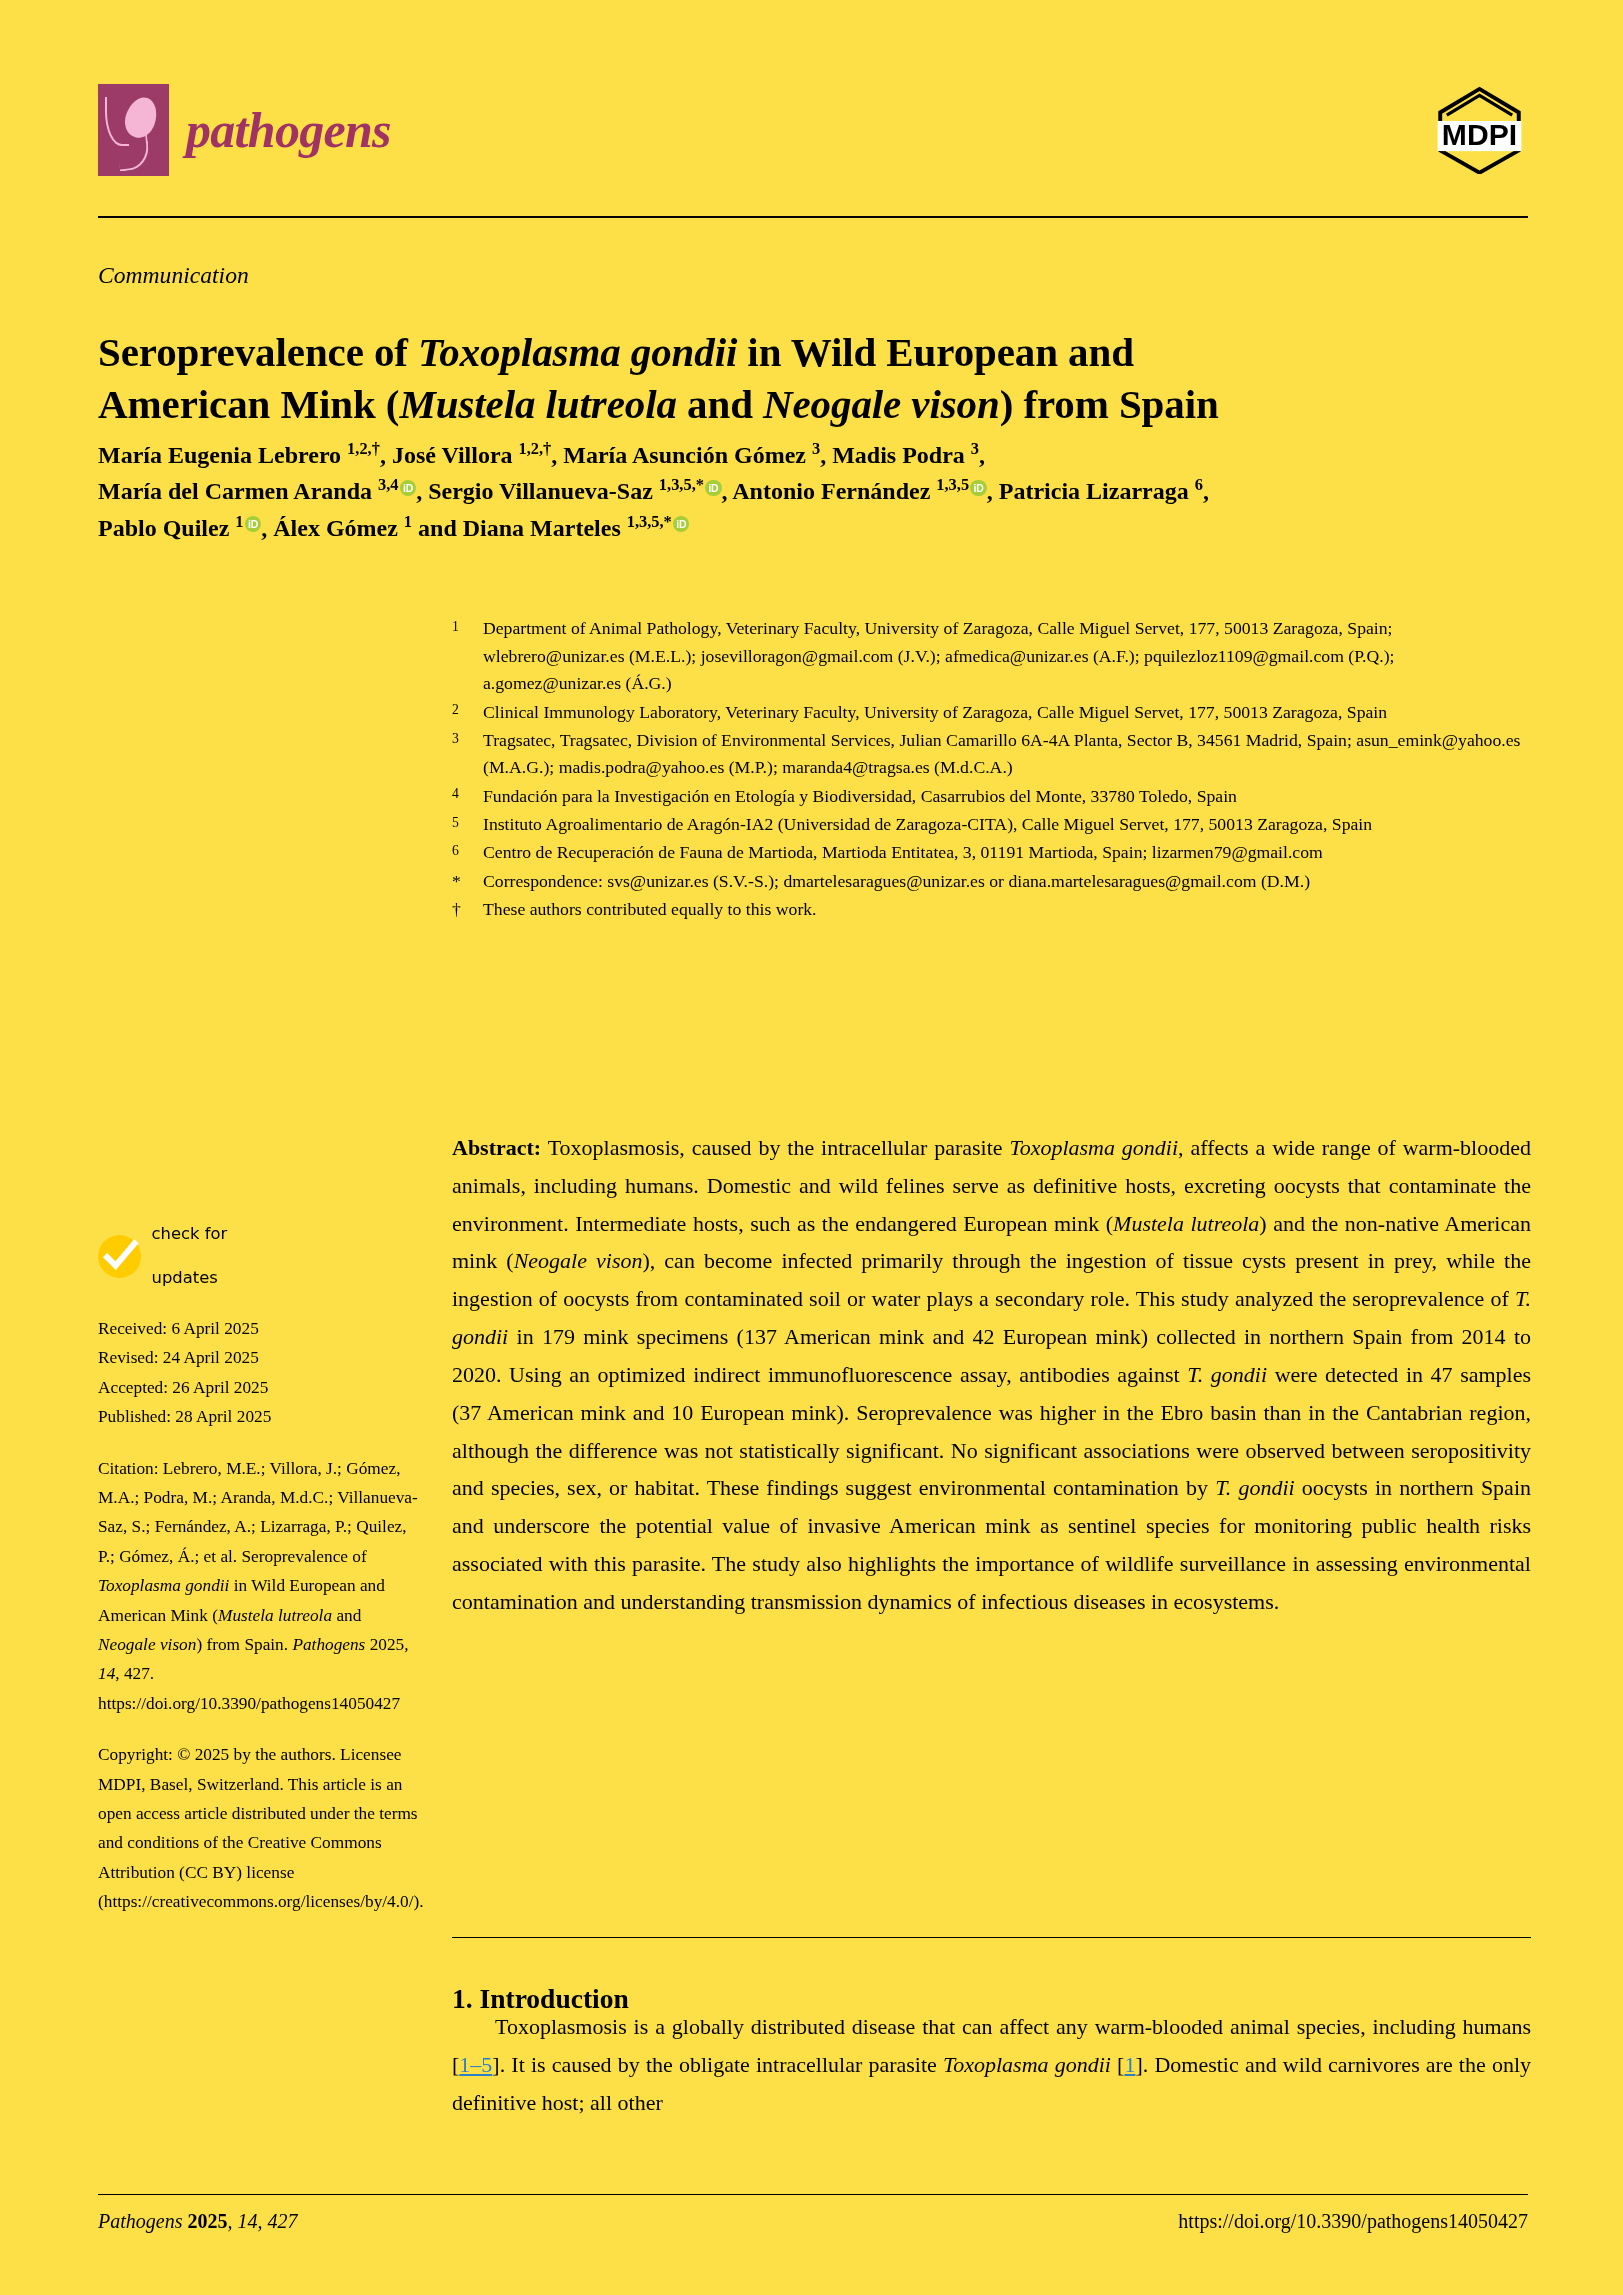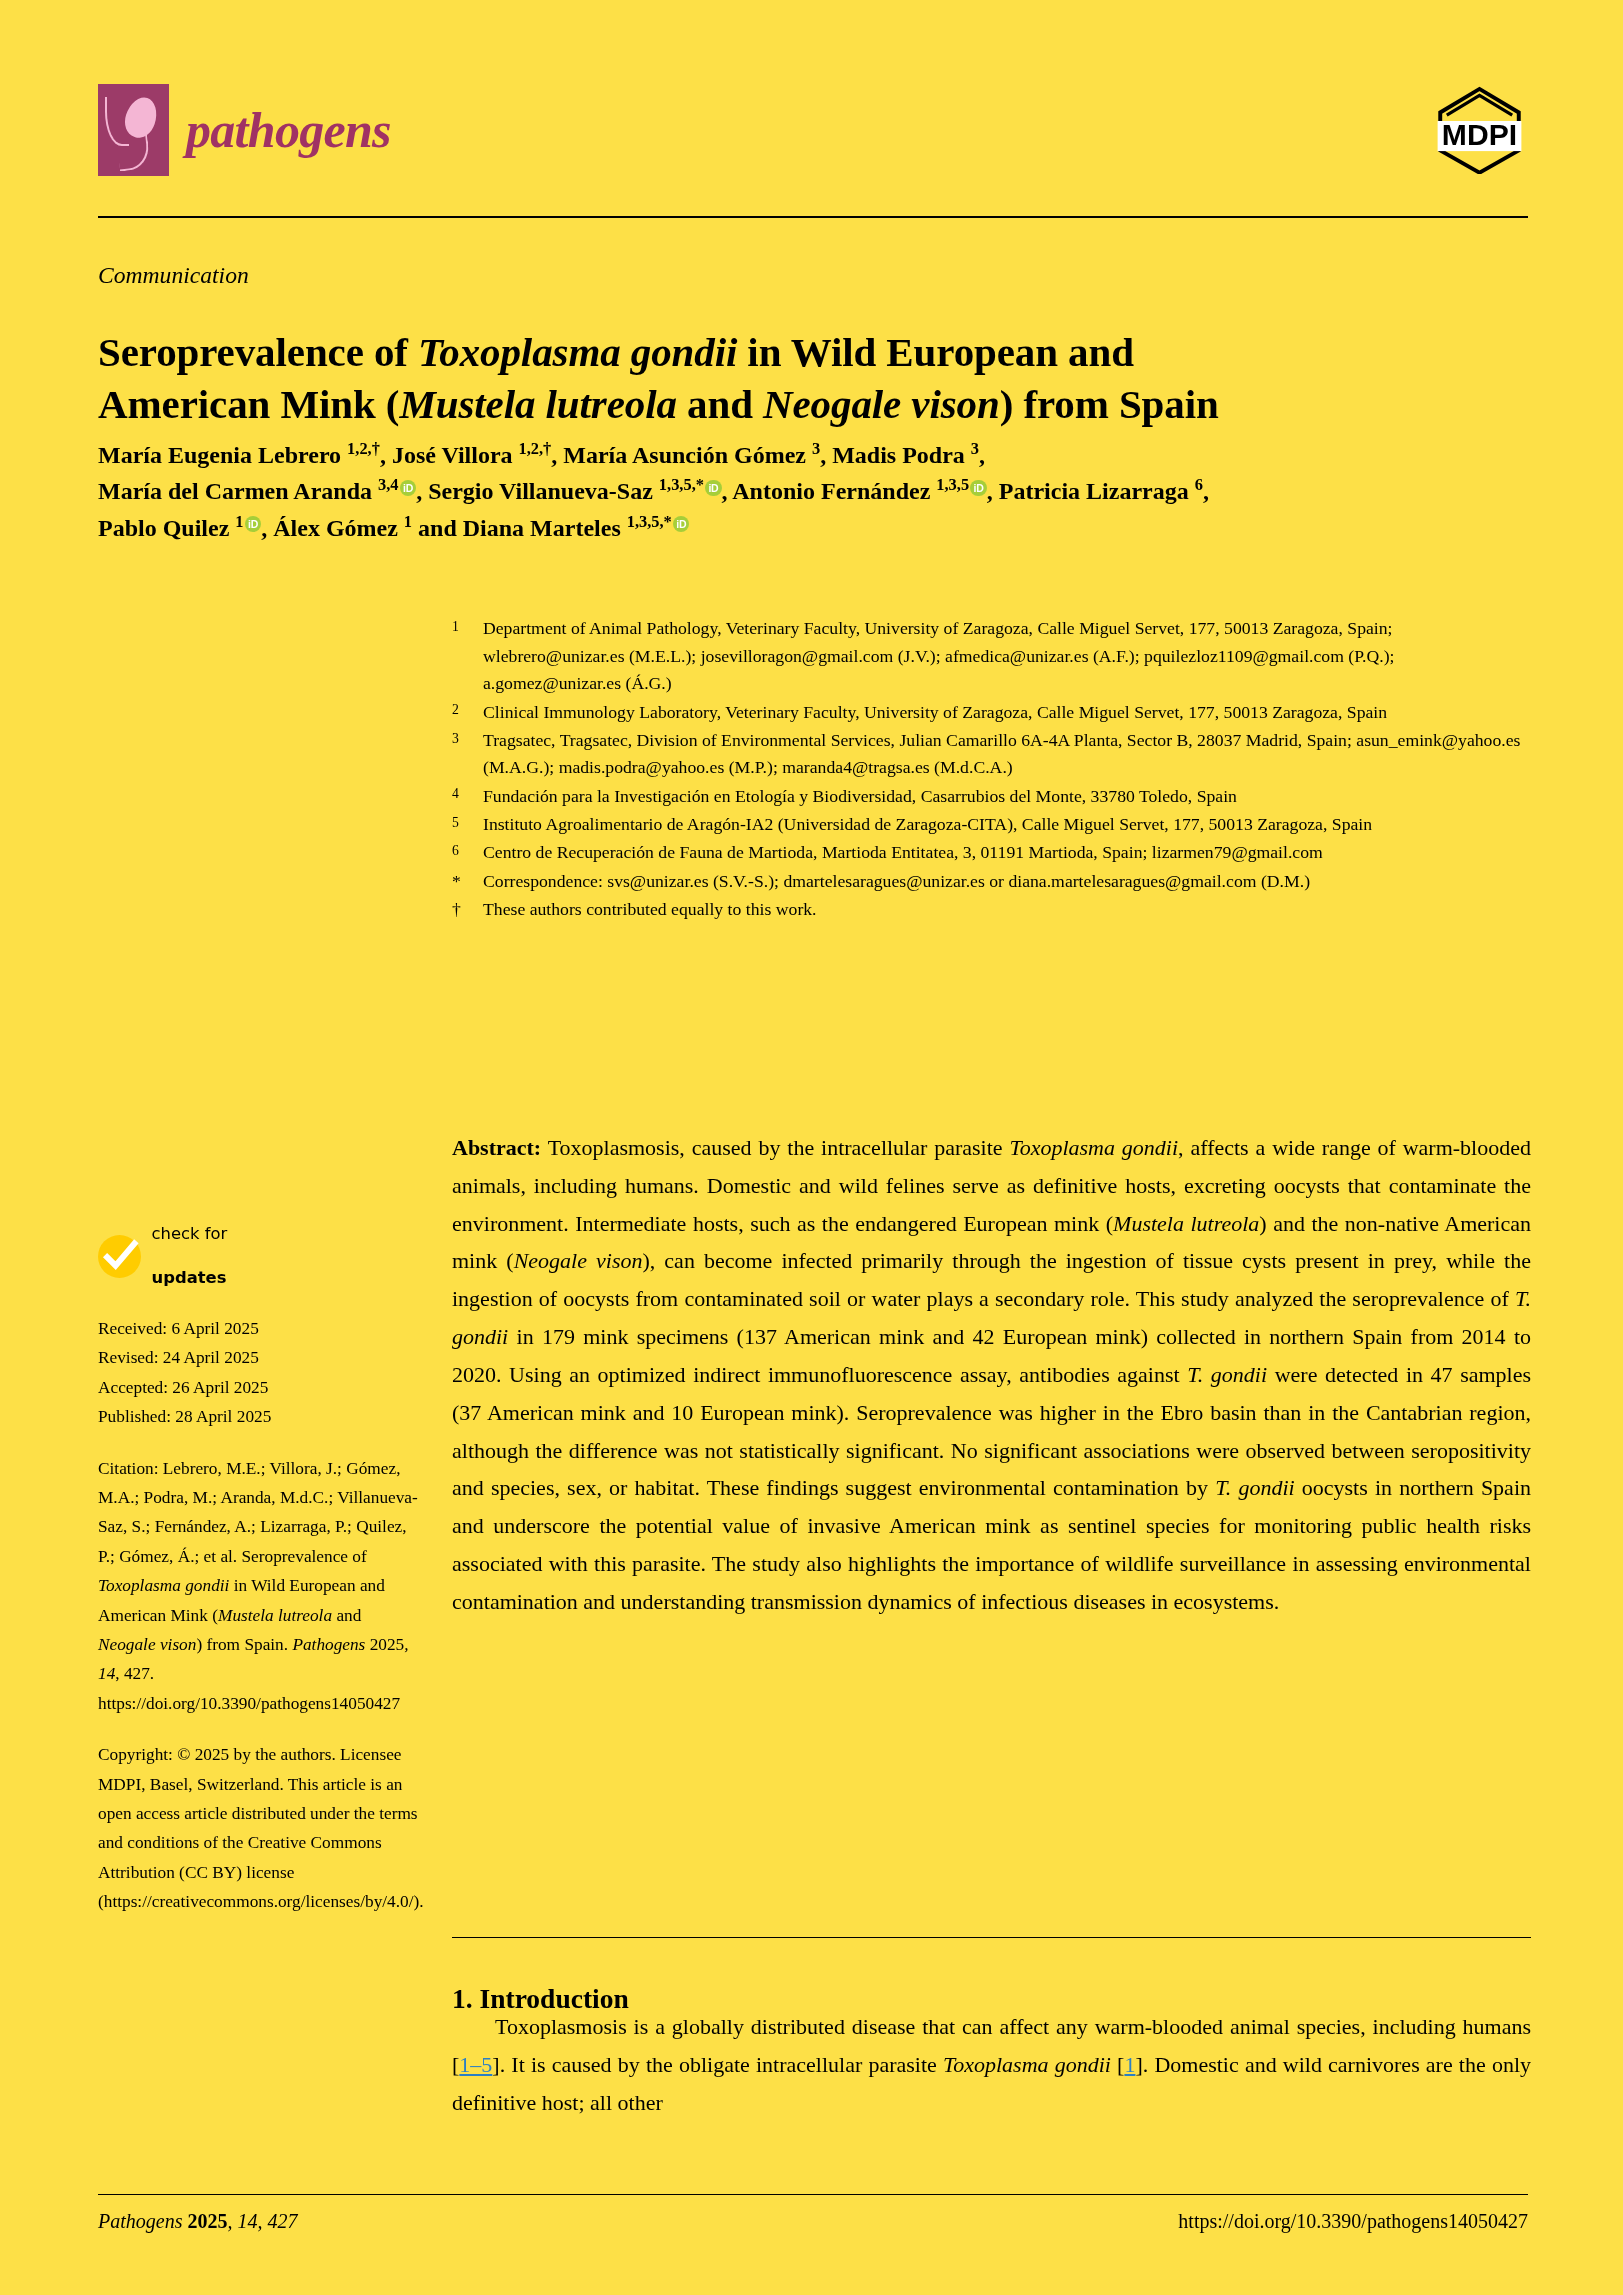--- a/index.html
+++ b/index.html
@@ -245,21 +245,21 @@
     width: 43px;
     height: 43px;
     flex: 0 0 43px;
   }
   .cfu-text {
     margin-left: 10.5px;
     font-family: "DejaVu Sans", "Liberation Sans", sans-serif;
     font-size: 16.4px;
     line-height: 1.22;
   }
-  .cfu-text .t2 { font-weight: bold; margin-top: 24px; }
+  .cfu-text .t2 { font-weight: normal; margin-top: 24px; }
   .sb-block { margin-bottom: 22px; }
   .sb-block p { margin: 0; }
   .sb-block b { font-weight: normal; }
   .sb-block i { font-style: italic; }
 
   
   .footer-rule {
     position: absolute;
     left: 98px;
     top: 2194px;
@@ -330,21 +330,21 @@
     <div class="aff-row">
       <div class="aff-num">1</div>
       <div class="aff-text">Department of Animal Pathology, Veterinary Faculty, University of Zaragoza, Calle Miguel Servet, 177, 50013 Zaragoza, Spain; wlebrero@unizar.es (M.E.L.); josevilloragon@gmail.com (J.V.); afmedica@unizar.es (A.F.); pquilezloz1109@gmail.com (P.Q.); a.gomez@unizar.es (Á.G.)</div>
     </div>
     <div class="aff-row">
       <div class="aff-num">2</div>
       <div class="aff-text">Clinical Immunology Laboratory, Veterinary Faculty, University of Zaragoza, Calle Miguel Servet, 177, 50013 Zaragoza, Spain</div>
     </div>
     <div class="aff-row">
       <div class="aff-num">3</div>
-      <div class="aff-text">Tragsatec, Tragsatec, Division of Environmental Services, Julian Camarillo 6A-4A Planta, Sector B, 28037 Madrid, Spain; asun_emink@yahoo.es (M.A.G.); madis.podra@yahoo.es (M.P.); maranda4@tragsa.es (M.d.C.A.)</div>
+      <div class="aff-text">Tragsatec, Tragsatec, Division of Environmental Services, Julian Camarillo 6A-4A Planta, Sector B, 34561 Madrid, Spain; asun_emink@yahoo.es (M.A.G.); madis.podra@yahoo.es (M.P.); maranda4@tragsa.es (M.d.C.A.)</div>
     </div>
     <div class="aff-row">
       <div class="aff-num">4</div>
       <div class="aff-text">Fundación para la Investigación en Etología y Biodiversidad, Casarrubios del Monte, 33780 Toledo, Spain</div>
     </div>
     <div class="aff-row">
       <div class="aff-num">5</div>
       <div class="aff-text">Instituto Agroalimentario de Aragón-IA2 (Universidad de Zaragoza-CITA), Calle Miguel Servet, 177, 50013 Zaragoza, Spain</div>
     </div>
     <div class="aff-row">

